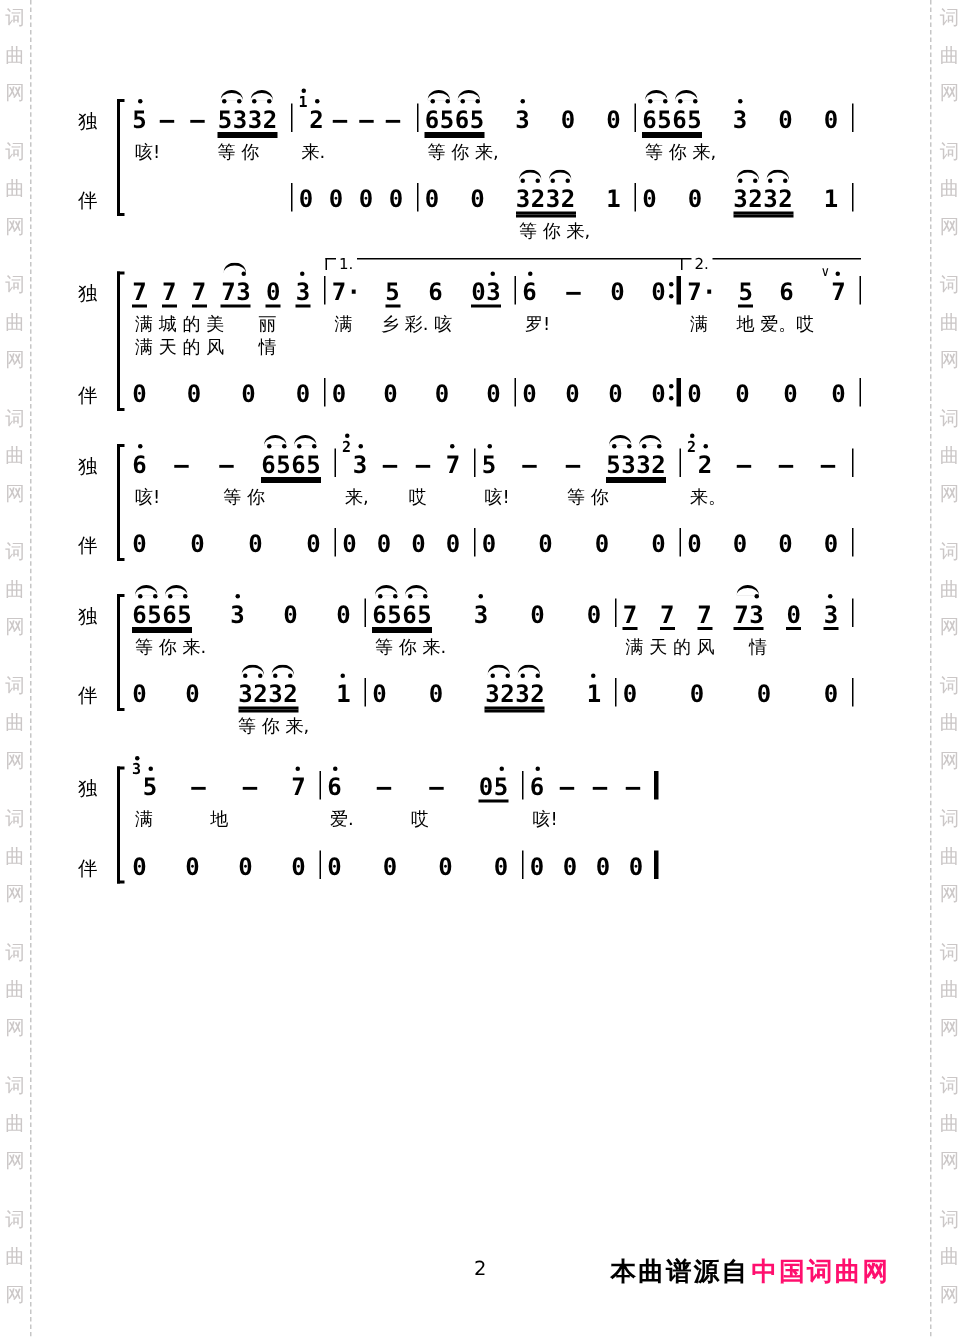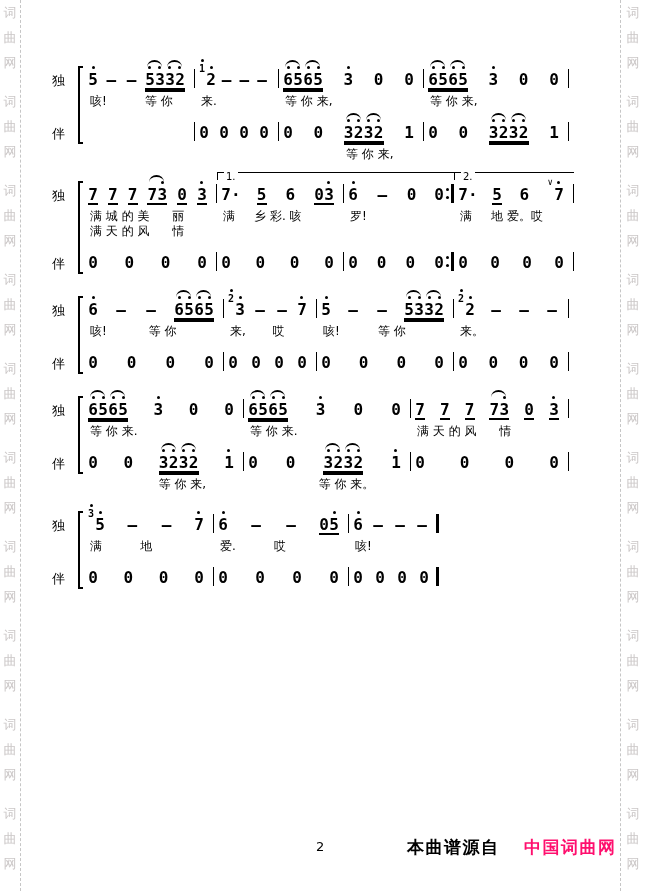--- a/index.html
+++ b/index.html
@@ -56,21 +56,21 @@
   .bar-end{width:3.5px}
 
   .volta{position:absolute;top:1px;left:0;right:0;height:7px;border-top:1.5px solid #000}
   .volta.tick{border-left:1.5px solid #000}
   .vlabel{position:absolute;left:6px;top:-1px;font-size:10px;line-height:10px;background:#fff;padding:0 2px}
 
   
   .footer{position:absolute;top:836px;left:0;width:645px;height:24px}
   .pagenum{position:absolute;left:316px;top:3px;font-size:13px}
   .src{position:absolute;left:407px;top:0;font-size:17px;font-weight:bold;letter-spacing:1.5px}
-  .site{position:absolute;left:524px;top:0;font-size:17px;font-weight:bold;letter-spacing:1.5px}
+  .site{position:absolute;left:501px;top:0;font-size:17px;font-weight:bold;letter-spacing:1.5px}
 </style>
 </head>
 <body>
 
 <div class="page">
   <div class="wmcol wm-left" style="color: rgb(203, 199, 199);">
       <div class="wmgroup">
         <div class="wmchar">词</div>
         <div class="wmchar">曲</div>
         <div class="wmchar">网</div>
@@ -692,21 +692,20 @@
                 <span class="nc hi">3</span>
                 <span class="nc hi">2</span>
                 <span class="tie" style="left: 2px; width: 15px;"></span>
                 <span class="tie" style="left: 22px; width: 15px;"></span>
               </span>
               <span class="tok">
                 <span class="nc hi">1</span>
               </span>
               <span class="bar"></span>
             </div>
-            <div class="lrow">                  等 你 来。</div>
           </div>
           <div class="measure" style="width: 158px;">
             <div class="nrow">
               <span class="tok u1">
                 <span class="nc">7</span>
               </span>
               <span class="tok u1">
                 <span class="nc">7</span>
               </span>
               <span class="tok u1">

